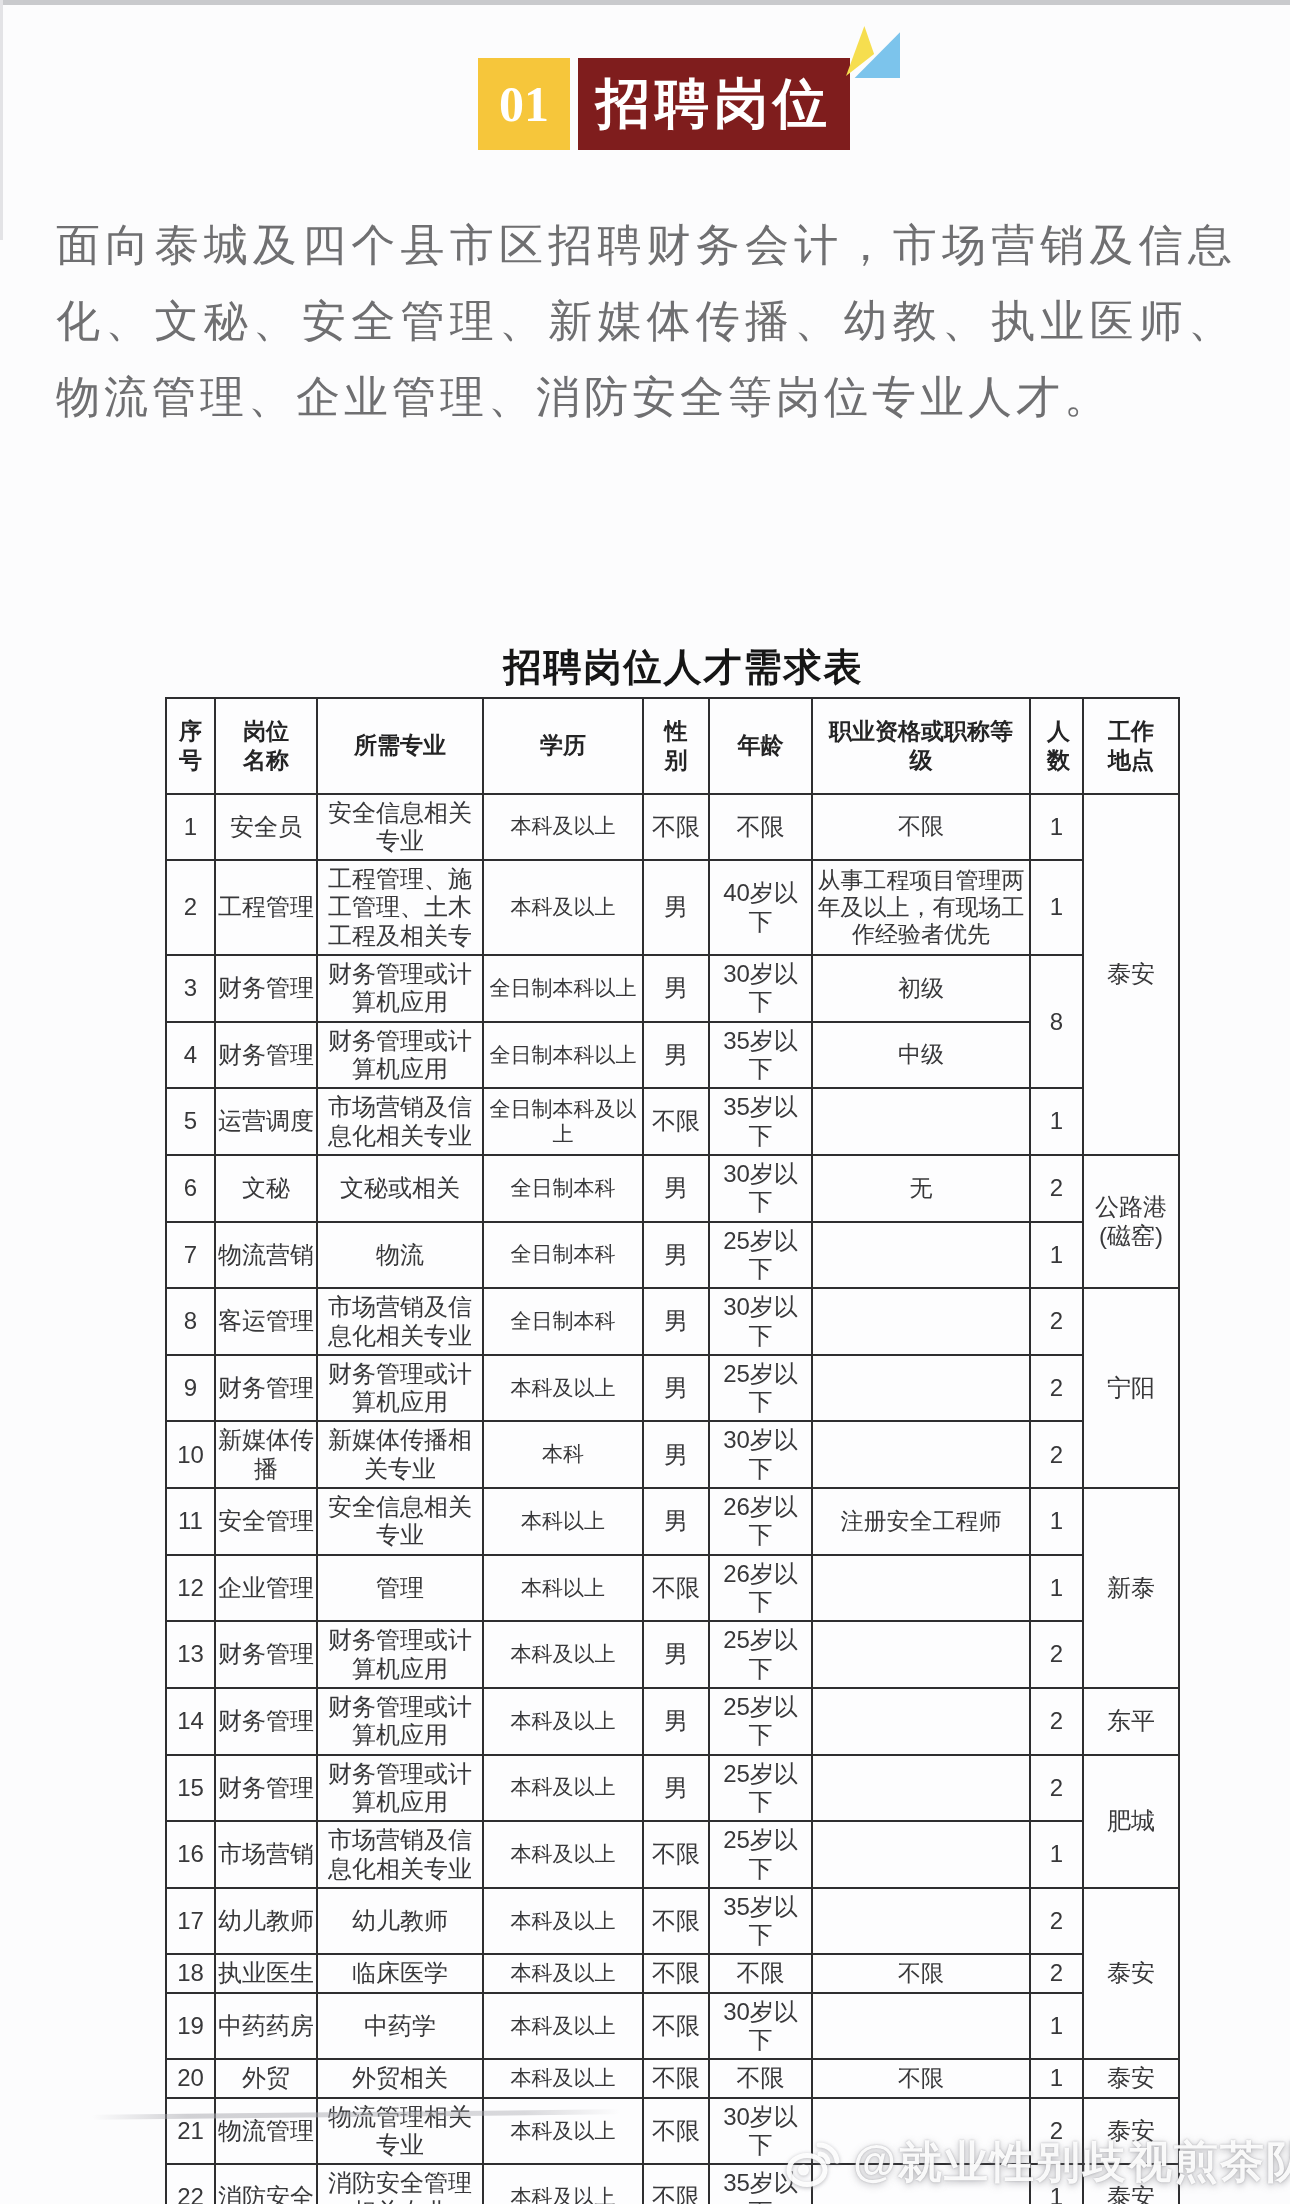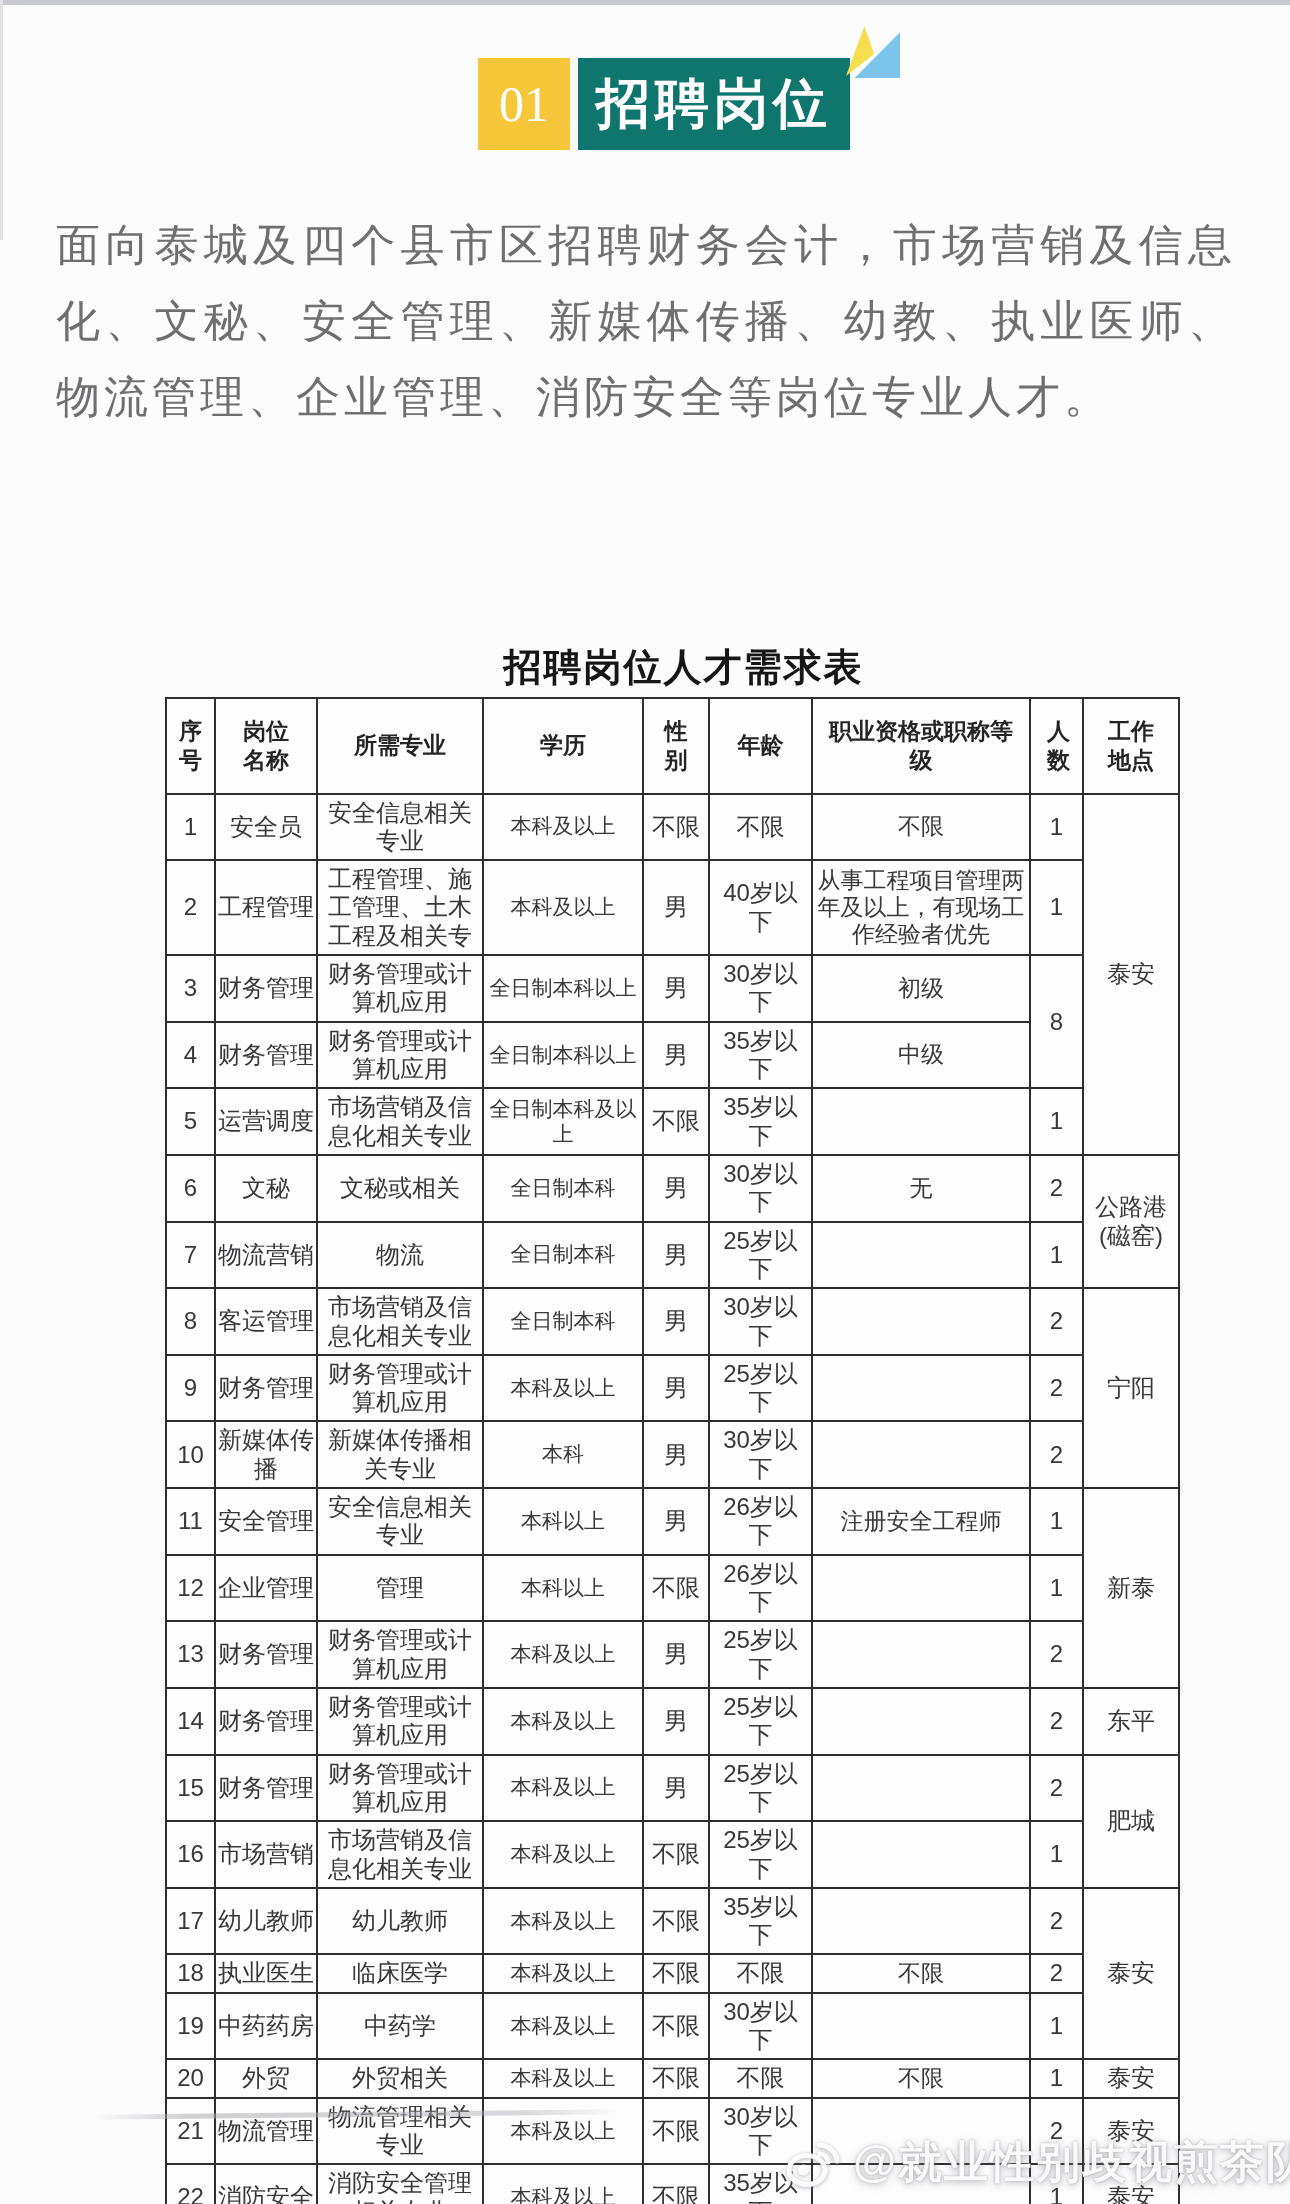--- a/index.html
+++ b/index.html
@@ -23,27 +23,27 @@
   
   .badge-row{
     position:absolute;left:478px;top:58px;
     display:flex;align-items:stretch;
   }
   .badge-num{
     width:92px;height:92px;
     background:#f6c63b;
     color:#ffffff;
     font-family:"Liberation Serif", serif;
-    font-weight:400;font-size:50px;
+    font-weight:700;font-size:50px;
     display:flex;align-items:center;justify-content:center;
   }
   .badge-title{
     height:92px;
     margin-left:8px;
-    background:#0f766e;
+    background:#7f1d1d;
     color:#ffffff;
     font-weight:700;font-size:54px;letter-spacing:5px;
     padding:0 18px;
     display:flex;align-items:center;justify-content:center;
   }
   .tri{position:absolute;right:-50px;top:-32px;width:54px;height:52px;}
   .tri span{position:absolute;left:0;top:0;width:100%;height:100%;display:block;}
   .tri-y{background:#f6de4f;clip-path:polygon(34% 0, 0 96%, 52% 54%);}
   .tri-b{background:#7cc4ec;clip-path:polygon(100% 12%, 100% 100%, 16% 100%);}
   

